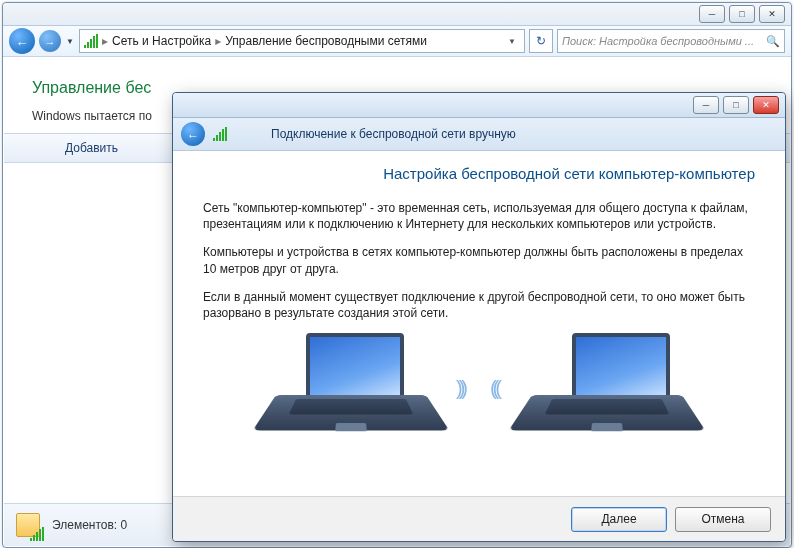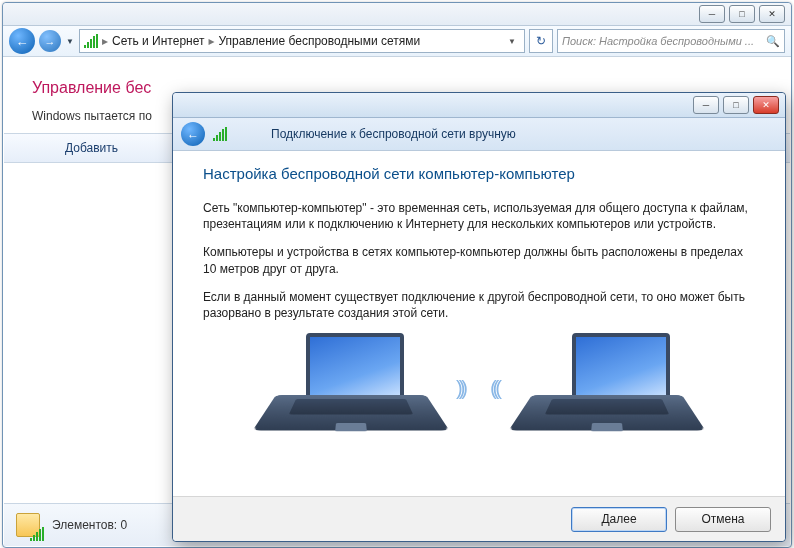--- a/index.html
+++ b/index.html
@@ -18,21 +18,21 @@
 .nav-fwd{width:22px;height:22px;font-size:11px;opacity:.85;}
 .nav-drop{width:10px;height:18px;display:flex;align-items:center;justify-content:center;color:#345;font-size:8px;}
 .addrbox{flex:1;height:22px;border:1px solid #9bb1c6;background:#fff;display:flex;align-items:center;padding:0 4px;gap:4px;font-size:12px;color:#222;}
 .addrbox .sep{color:#777;}
 .addrbox .drop{margin-left:auto;color:#555;font-size:8px;padding:0 4px;}
 .refresh{width:22px;height:22px;border:1px solid #9bb1c6;background:#fff;display:flex;align-items:center;justify-content:center;color:#2a5a9a;}
 .searchbox{width:218px;height:22px;border:1px solid #9bb1c6;background:#fff;display:flex;align-items:center;padding:0 4px;color:#8a8a8a;font-style:italic;font-size:11px;}
 .searchbox .mag{margin-left:auto;color:#4b6e9a;font-style:normal;}
 
 .explorer .content{position:absolute;left:1px;right:1px;top:54px;bottom:1px;background:#fff;}
-.page-title{color:#be185d;font-size:16px;padding:22px 0 6px 28px;}
+.page-title{color:#15803d;font-size:16px;padding:22px 0 6px 28px;}
 .page-sub{color:#333;font-size:12px;padding:6px 0 10px 28px;}
 .cmdbar{height:28px;background:linear-gradient(#f7faff,#e6eef9);border-top:1px solid #c9d6e4;border-bottom:1px solid #c9d6e4;display:flex;align-items:center;gap:16px;padding:0 14px;color:#1c3f6e;font-size:12px;}
 .cmditm{cursor:default;margin-left:47px;}
 .status{position:absolute;left:0;right:0;bottom:0;height:42px;background:linear-gradient(#f4f8fd,#e7eef7);border-top:1px solid #c9d6e4;display:flex;align-items:center;padding:0 10px;gap:10px;color:#333;}
 .status .foldericon{width:28px;height:28px;position:relative;}
 .status .foldericon::before{content:"";position:absolute;inset:2px 2px 2px 2px;background:linear-gradient(#ffe9a6,#f7c657);border:1px solid #caa23a;border-radius:2px;}
 .status .bars{position:absolute;right:-2px;bottom:-2px;}
 
 
 .bars{display:inline-flex;align-items:flex-end;gap:1px;height:14px;}
@@ -40,21 +40,21 @@
 .bars i:nth-child(1){height:3px}.bars i:nth-child(2){height:6px}.bars i:nth-child(3){height:9px}.bars i:nth-child(4){height:12px}.bars i:nth-child(5){height:14px}
 
 
 .dialog{position:absolute;left:172px;top:92px;width:612px;height:448px;border:1px solid #3b5f88;background:#fff;border-radius:4px;box-shadow:3px 6px 18px rgba(0,0,0,.35);}
 .dialog .dchrome{height:24px;background:linear-gradient(#eaf2fb,#cfe0f1);display:flex;justify-content:flex-end;align-items:center;padding:0 6px;border-bottom:1px solid #9fb6cf;border-radius:4px 4px 0 0;}
 .dialog .dhdr{height:32px;background:linear-gradient(#e6effa,#d5e4f4);display:flex;align-items:center;gap:8px;padding:0 8px;border-bottom:1px solid #b8c9db;}
 .dback{width:24px;height:24px;border-radius:50%;background:radial-gradient(circle at 35% 30%,#6fb7ff,#0a5fb2);display:flex;align-items:center;justify-content:center;color:#fff;font-size:12px;}
 .dialog .dhdr .lbl{color:#173a63;font-size:12px;margin-left:36px;}
 
 .dialog .dbody{position:absolute;left:0;right:0;top:58px;bottom:44px;padding:14px 30px 0 30px;overflow:hidden;}
-.dtitle{color:#0b4f8b;font-size:15px;margin:0 0 18px 0;}
+.dtitle{color:#0b4f8b;font-size:15px;margin:0 0 18px 0;text-align:right;}
 .dpara{color:#222;font-size:12px;line-height:1.35;margin:0 0 12px 0;}
 
 .illu{display:flex;align-items:flex-end;justify-content:center;gap:30px;margin-top:8px;}
 .waves{color:#89b7e6;font-size:20px;align-self:center;letter-spacing:-4px;}
 .waves.r{transform:scaleX(-1);}
 
 
 .laptop{width:150px;height:110px;position:relative;}
 .screen{position:absolute;left:30px;top:0;width:90px;height:62px;border:4px solid #3a4a63;border-radius:4px;background:linear-gradient(160deg,#2f6fd6 0%,#6aa6f2 60%,#cfe4ff 100%);}
 .basewrap{position:absolute;left:0;top:62px;width:150px;height:48px;perspective:260px;}
@@ -88,21 +88,21 @@
 
       <div class="addrbox">
         <span class="bars">
             <i></i>
             <i></i>
             <i></i>
             <i></i>
             <i></i>
           </span>
         <span class="sep">▸</span>
-        <span>Сеть и Интернет</span>
+        <span>Сеть и Настройка</span>
         <span class="sep">▸</span>
         <span>Управление беспроводными сетями</span>
         <span class="drop">▼</span>
       </div>
 
       <div class="refresh">↻</div>
 
       <div class="searchbox">
         <span>Поиск: Настройка беспроводными ...</span>
         <span class="mag">🔍</span>

